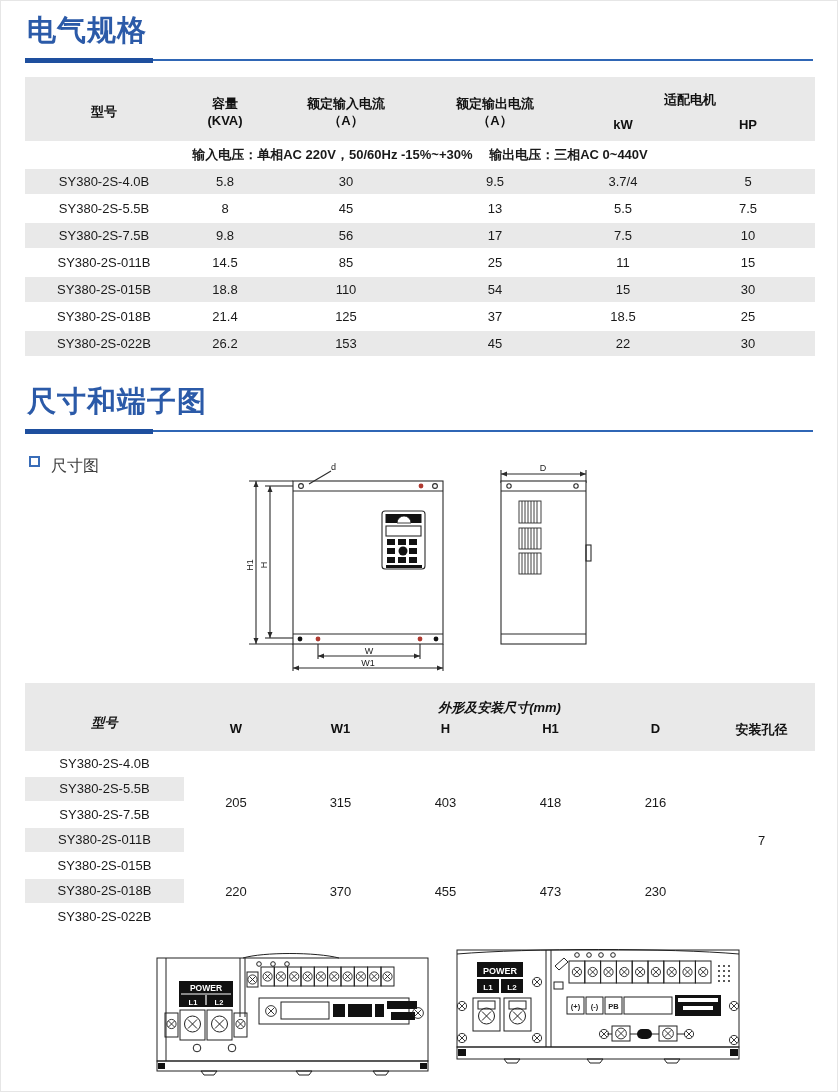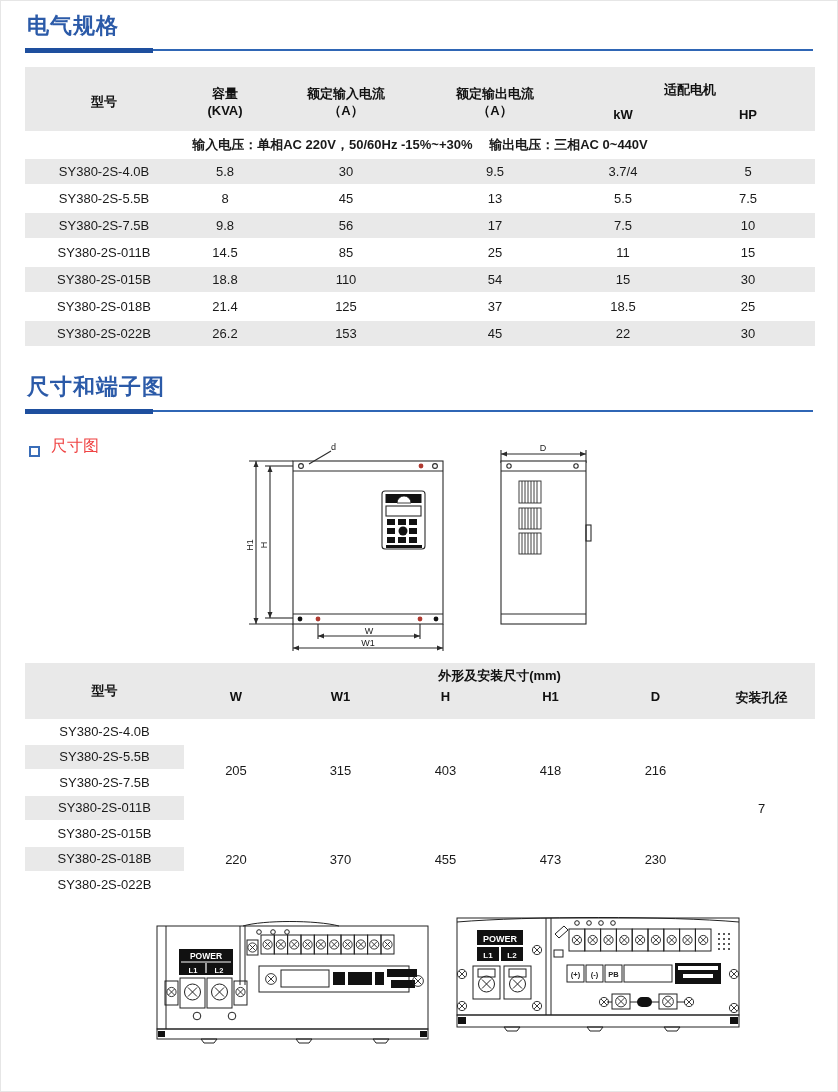--- a/index.html
+++ b/index.html
@@ -1,43 +1,43 @@
 <!DOCTYPE html>
 <html><head>
 <meta charset="utf-8">
 <style>
   html,body{margin:0;padding:0;background:#fff;}
   body{font-family:"Liberation Sans","DejaVu Sans",sans-serif;color:#1a1a1a;}
   .page{width:838px;height:1092px;box-sizing:border-box;background:#fff;
         border:1px solid #e6e6e6;padding:8px 24px 0 24px;overflow:hidden;}
   
-  .sec-title{font-size:22px;font-weight:bold;color:#2b5aa8;margin:2px 0 7px 2px;letter-spacing:1px;}
+  .sec-title{font-size:29px;font-weight:bold;color:#2b5aa8;margin:2px 0 7px 2px;letter-spacing:1px;}
   .rule{position:relative;height:5px;margin-bottom:0;}
   .rule .thin{position:absolute;left:0;right:0;top:1px;height:2px;background:#2f66b5;}
   .rule .thick{position:absolute;left:0;top:0;width:128px;height:5px;background:#1e4f9e;}
   
   table{border-collapse:separate;border-spacing:0;width:790px;table-layout:fixed;}
   th,td{text-align:center;vertical-align:middle;font-size:13px;padding:0 2px;}
   th{font-weight:bold;color:#111;}
   .spec-table{margin-top:14px;}
   .spec-table thead th{background:#e9e9e9;}
   .spec-table thead tr.h1 th{height:34px;padding-top:6px;}
   .spec-table thead tr.h2 th{height:24px;vertical-align:top;padding-bottom:0;}
   .spec-table thead th.two{line-height:17px;}
   .note-row td{height:28px;font-weight:600;font-size:13px;}
   .spec-table tbody tr.data td{height:25px;border-bottom:2px solid #fff;}
   .spec-table tbody tr.alt td{background:#e9e9e9;}
   
-  .sub-head{display:flex;align-items:flex-end;margin:22px 0 0 4px;font-size:16px;color:#ef4444;}
+  .sub-head{display:flex;align-items:flex-start;margin:22px 0 0 4px;font-size:16px;color:#404040;}
   .bullet{width:7px;height:7px;border:2px solid #3a6db8;margin-right:11px;flex:0 0 auto;background:#fff;}
   .dim-figure-wrap{margin-top:-16px;text-align:center;}
   
   .dim-table{margin-top:6px;}
   .dim-table thead th{background:#e9e9e9;}
-  .dim-table thead tr.h1 th{height:26px;padding-top:0;}
+  .dim-table thead tr.h1 th{height:26px;padding-top:12px;font-style:italic;}
   .dim-table thead tr.h2 th{height:24px;vertical-align:top;padding-bottom:6px;}
   .dim-table tbody td{height:24.5px;background:#fff;}
   .dim-table tbody td.model{border-bottom:1px solid #fff;}
   .dim-table tbody tr.alt td.model{background:#e9e9e9;}
   
   .terminals{display:flex;align-items:flex-end;margin:12px 0 0 126px;gap:14px;}
   .terminals figure{margin:0;text-align:center;}
   svg text{font-family:"Liberation Sans","DejaVu Sans",sans-serif;}
 </style>
 </head>

